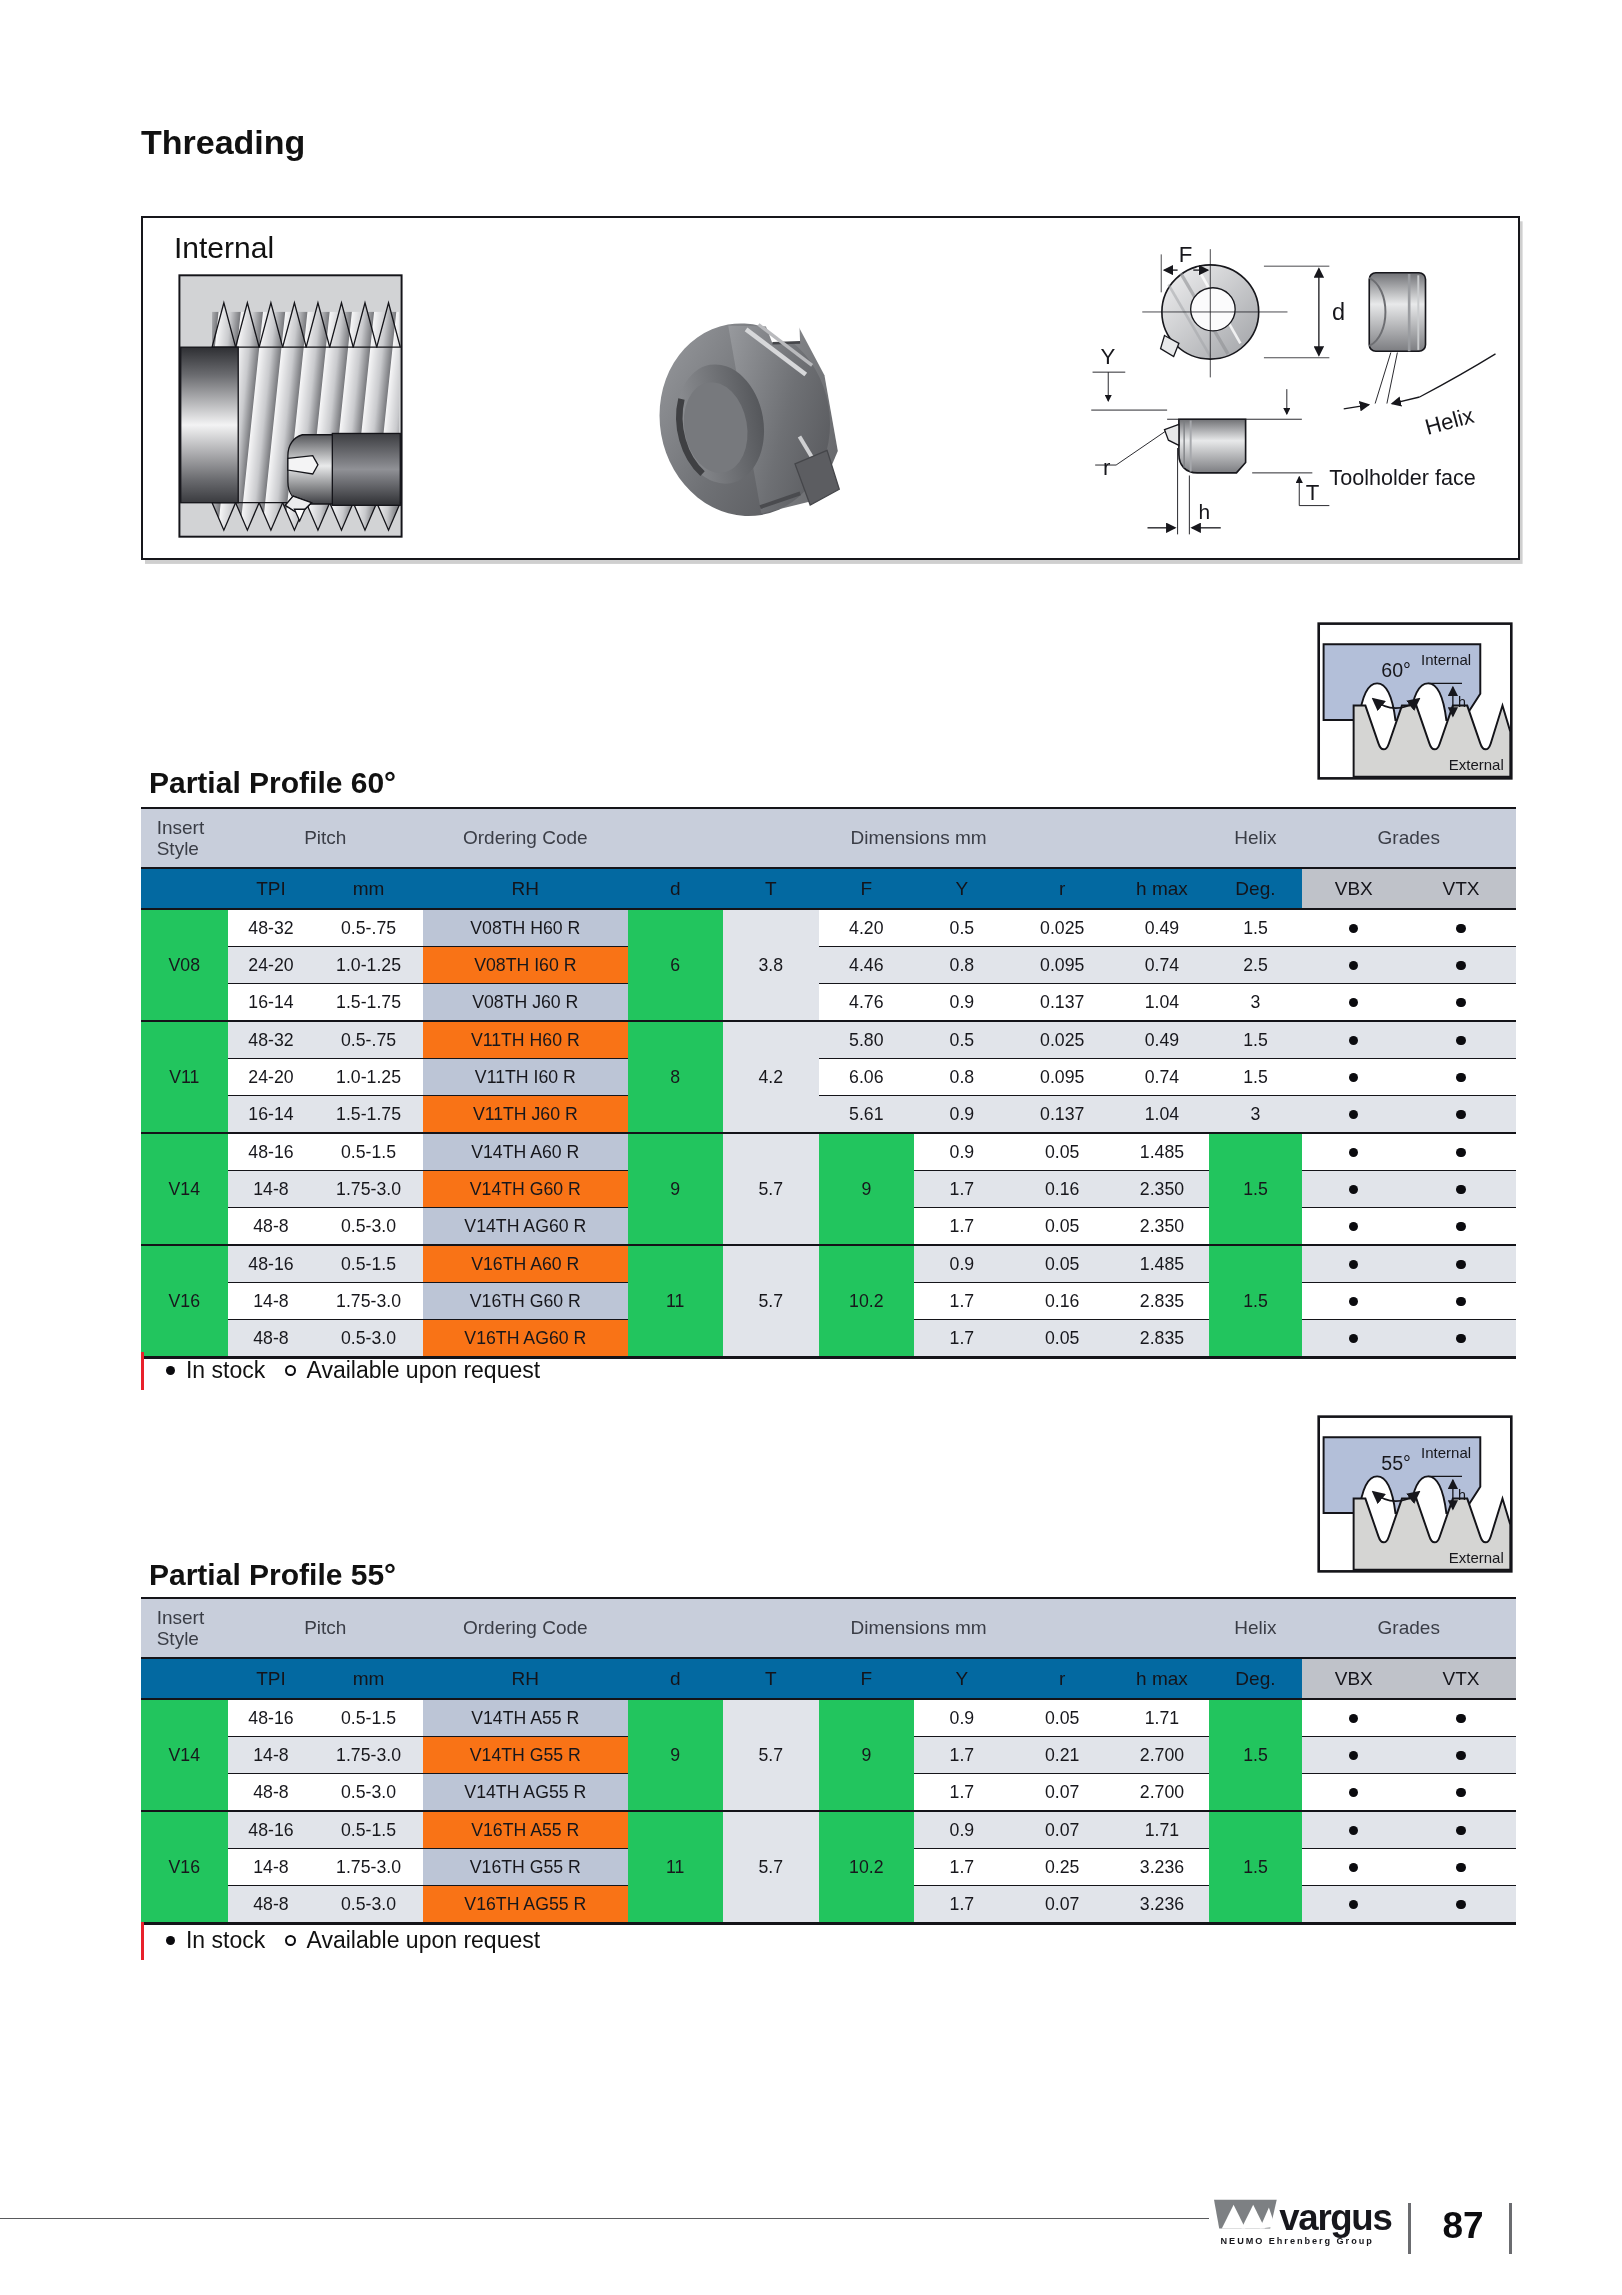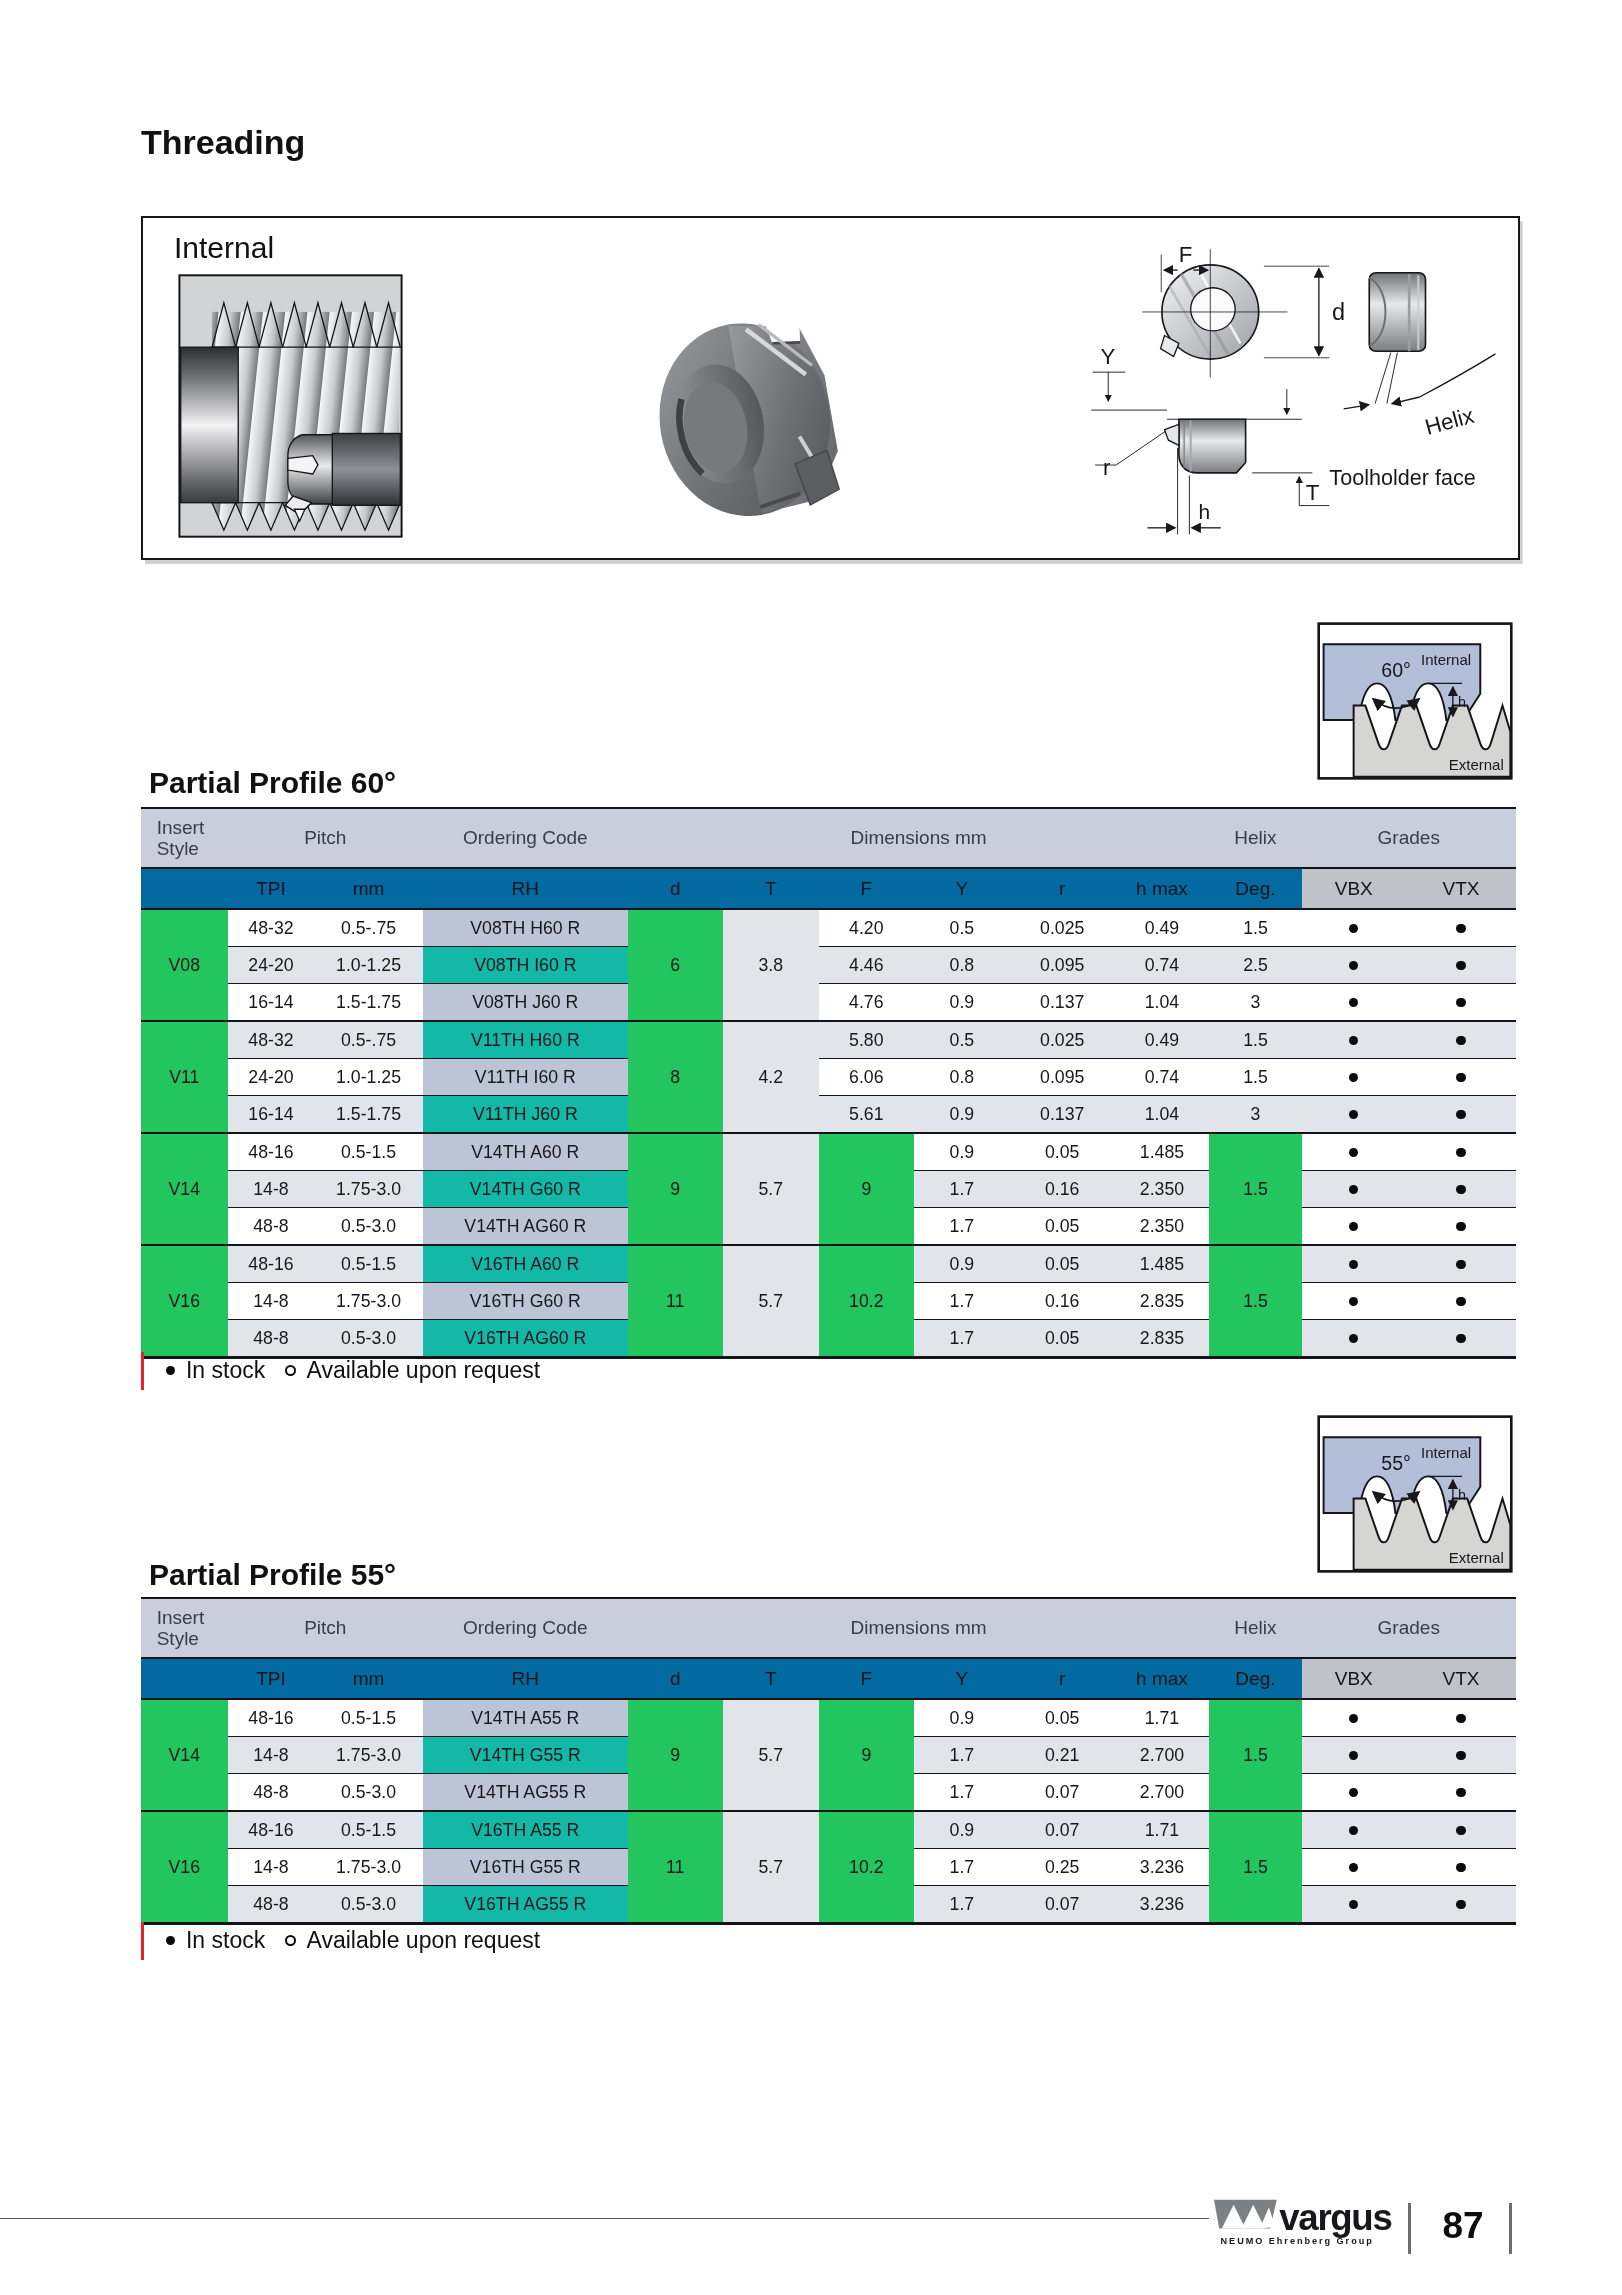--- a/index.html
+++ b/index.html
@@ -22,21 +22,21 @@
   .vtable th,.vtable td{padding:0;text-align:center;vertical-align:middle;}
   .vtable tr.h1 th{height:58px;background:#c8cedb;color:#3a3d46;font-size:19px;font-weight:400;
                    border-bottom:2px solid #141419;line-height:1.12;white-space:pre-line;}
   .vtable tr.h1 th.ins{text-align:left;padding-left:15.7px;}
   .vtable tr.h2 th{height:39px;background:#0369a1;color:#14141a;font-size:19px;font-weight:400;
                    border-bottom:2.6px solid #141419;}
   .vtable tr.h2 th.gr{background:#bfc2c9;}
   .vtable tbody td{height:36px;font-size:17.7px;border-bottom:1.3px solid #141419;background:#fff;}
   .vtable tr.alt td{background:#e1e4ea;}
   .vtable td.code{background:#bcc5d6;margin-top:29px;}
-  .vtable tr.alt td.code{background:#14b8a6;}
+  .vtable tr.alt td.code{background:#f97316;}
   .vtable tbody td.mw{background:#22c55e;}
   .vtable tbody td.mg{background:#e1e4ea;}
   .vtable tbody td.gend{border-bottom:2px solid #141419;}
   .vtable tbody td.tend{border-bottom:3.3px solid #141419;}
 
   .dot{display:inline-block;width:9.2px;height:9.2px;border-radius:50%;background:#0b0b0f;vertical-align:middle;}
   .odot{display:inline-block;width:7.2px;height:7.2px;border-radius:50%;border:2px solid #0b0b0f;background:transparent;vertical-align:middle;}
 
   
   .legend{position:absolute;left:141px;display:flex;align-items:center;height:39px;font-size:23px;color:#111;}

